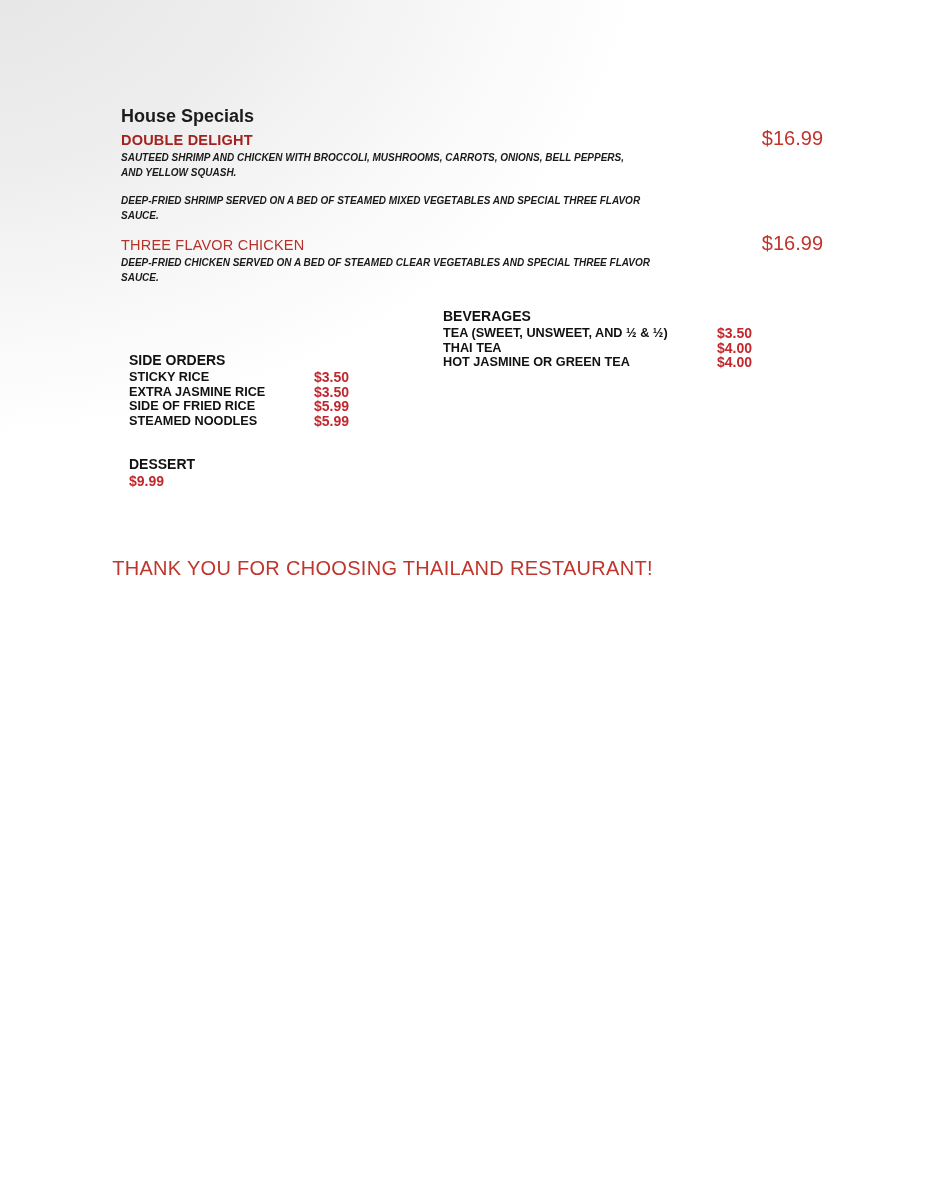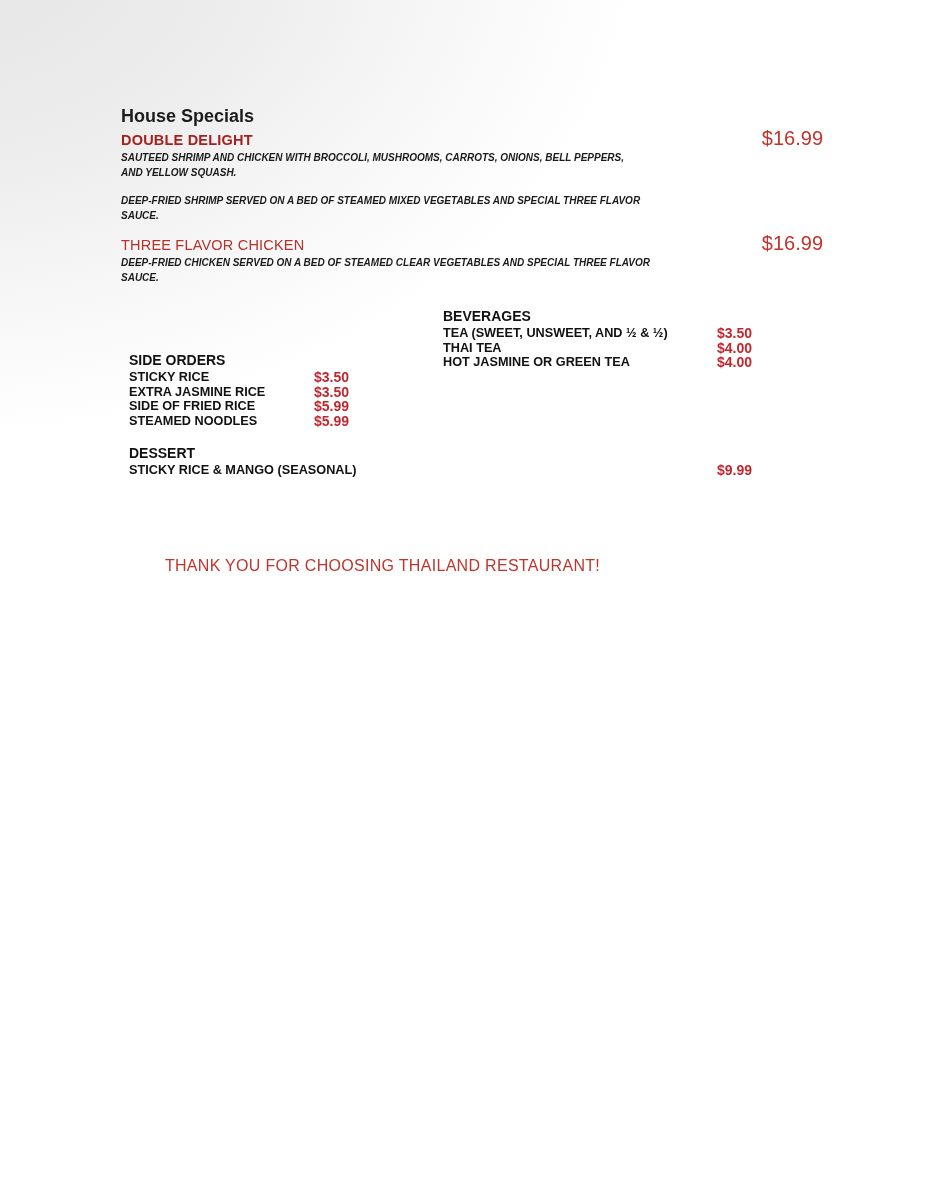--- a/index.html
+++ b/index.html
@@ -81,29 +81,29 @@
     color: #111111;
     flex: none;
   }
   .col-side .iname { width: 185px; }
   .col-bev .iname { width: 274px; }
   .mrow .iprice {
     font-size: 14px;
     font-weight: bold;
     color: #c1272d;
   }
-  .dessert { margin-left: 8px; margin-top: 17px; }
+  .dessert { margin-left: 8px; margin-top: 28px; }
   .dessert .iname { width: 588px; flex: none; font-size: 12.7px; font-weight: bold; color: #111111; }
   .footer-msg {
     position: absolute;
     left: 0;
     top: 557px;
     width: 748px;
     text-align: center;
-    font-size: 16px;
+    font-size: 20px;
     color: #bf362c;
     letter-spacing: 0.3px;
     padding-left: 17px;
   }
 </style>
 </head>
 <body>
 
 <div class="page">
   <div class="content">
@@ -170,21 +170,20 @@
           <span class="iname">HOT JASMINE OR GREEN TEA</span>
           <span class="iprice">$4.00</span>
         </div>
       </div>
 
     </div>
 
     <div class="dessert">
       <div class="sub-title">DESSERT</div>
       <div class="mrow">
-        <span class="iname">STICKY RICE &amp; MANGO (SEASONAL)</span>
         <span class="iprice">$9.99</span>
       </div>
     </div>
 
   </div>
 
   <div class="footer-msg">THANK YOU FOR CHOOSING THAILAND RESTAURANT!</div>
 </div>
 
 </body></html>

